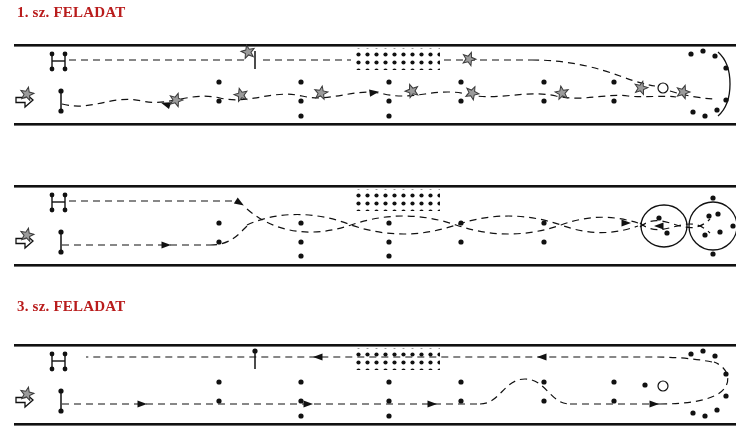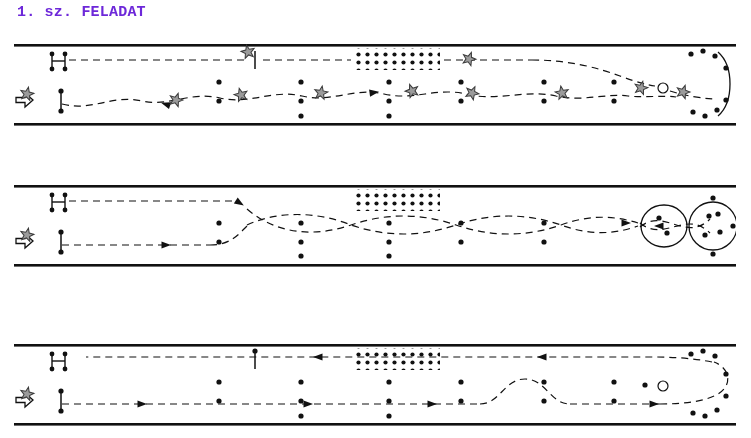--- a/index.html
+++ b/index.html
@@ -8,23 +8,22 @@
     width:751px;height:438px;
     background:#ffffff;
     font-family:"Liberation Serif", serif;
     overflow:hidden;
   }
   .task-title{
     position:absolute;
     left:17px;
     font-weight:bold;
     font-size:15px;
-    color:#6d28d9;
+    color:#b91c1c;
     letter-spacing:0.2px;
-    font-family:Liberation Mono, monospace;
   }
   #title-1{top:4px;}
   #title-2{top:149px;}
   #title-3{top:298px;}
   .strip{position:absolute;left:14px;width:722px;height:82px;}
   #strip-1{top:44px;}
   #strip-2{top:185px;}
   #strip-3{top:344px;}
   .dash{fill:none;stroke:#111111;stroke-width:1.2;stroke-dasharray:7 5;}
   .solid{fill:none;stroke:#111111;stroke-width:1.3;}
@@ -52,20 +51,21 @@
       </g>
       <path id="startArrow" d="M0,5.5 L9,5.5 L9,1 L17,8 L9,15 L9,10.5 L0,10.5 Z" fill="#ffffff" stroke="#111111" stroke-width="1.3"></path>
       <path id="rightArc" d="M0,0 C16,14 16,50 0,64" fill="none" stroke="#111111" stroke-width="1.3"></path>
       <pattern id="dotgrid" width="9" height="8" patternUnits="userSpaceOnUse">
         <circle cx="2.5" cy="2.5" r="2.1" fill="#111111"></circle>
       </pattern>
     </defs>
   </svg>
 
   <div class="task-title" id="title-1">1. sz. FELADAT</div>
+  <div class="task-title" id="title-3">3. sz. FELADAT</div>
 
   <svg class="strip" id="strip-1" viewBox="0 0 722 82">
     <g>
       <rect class="ink" x="0" y="0" width="722" height="2.6"></rect>
       <rect class="ink" x="0" y="79" width="722" height="2.6"></rect>
     </g>
 
     <use href="#goal" x="38" y="10"></use>
     <g>
       <line class="postline" x1="47" y1="47" x2="47" y2="67"></line>

